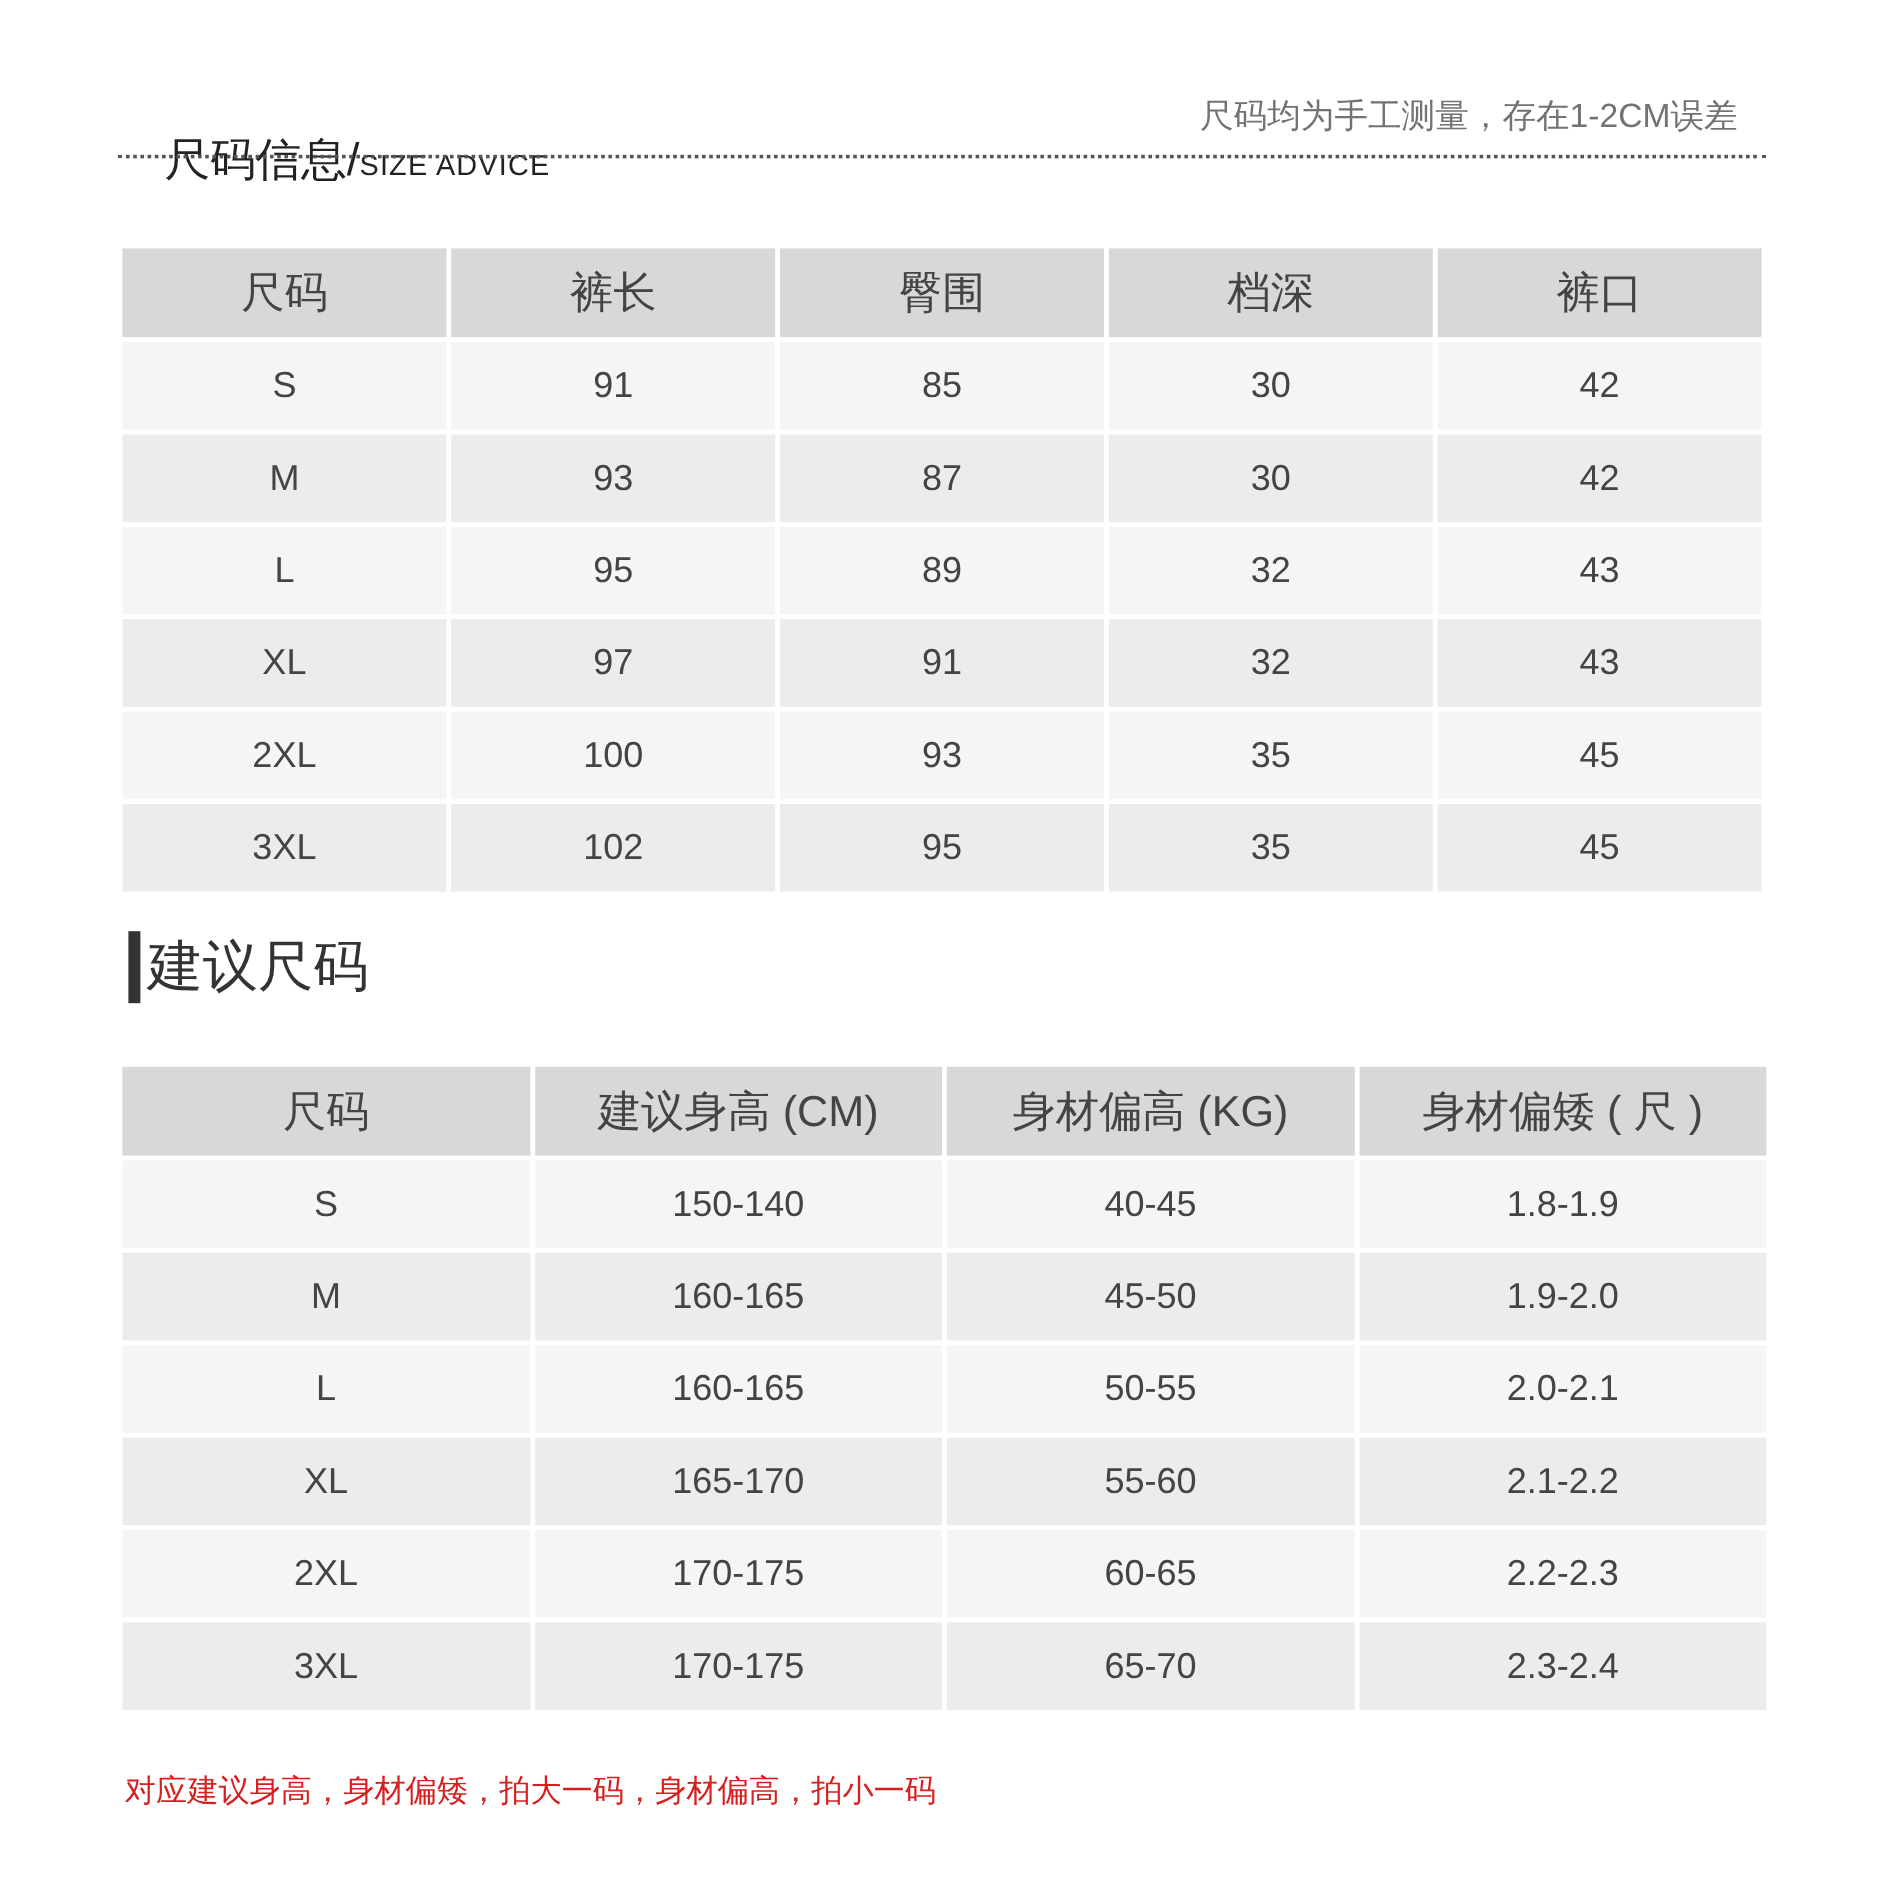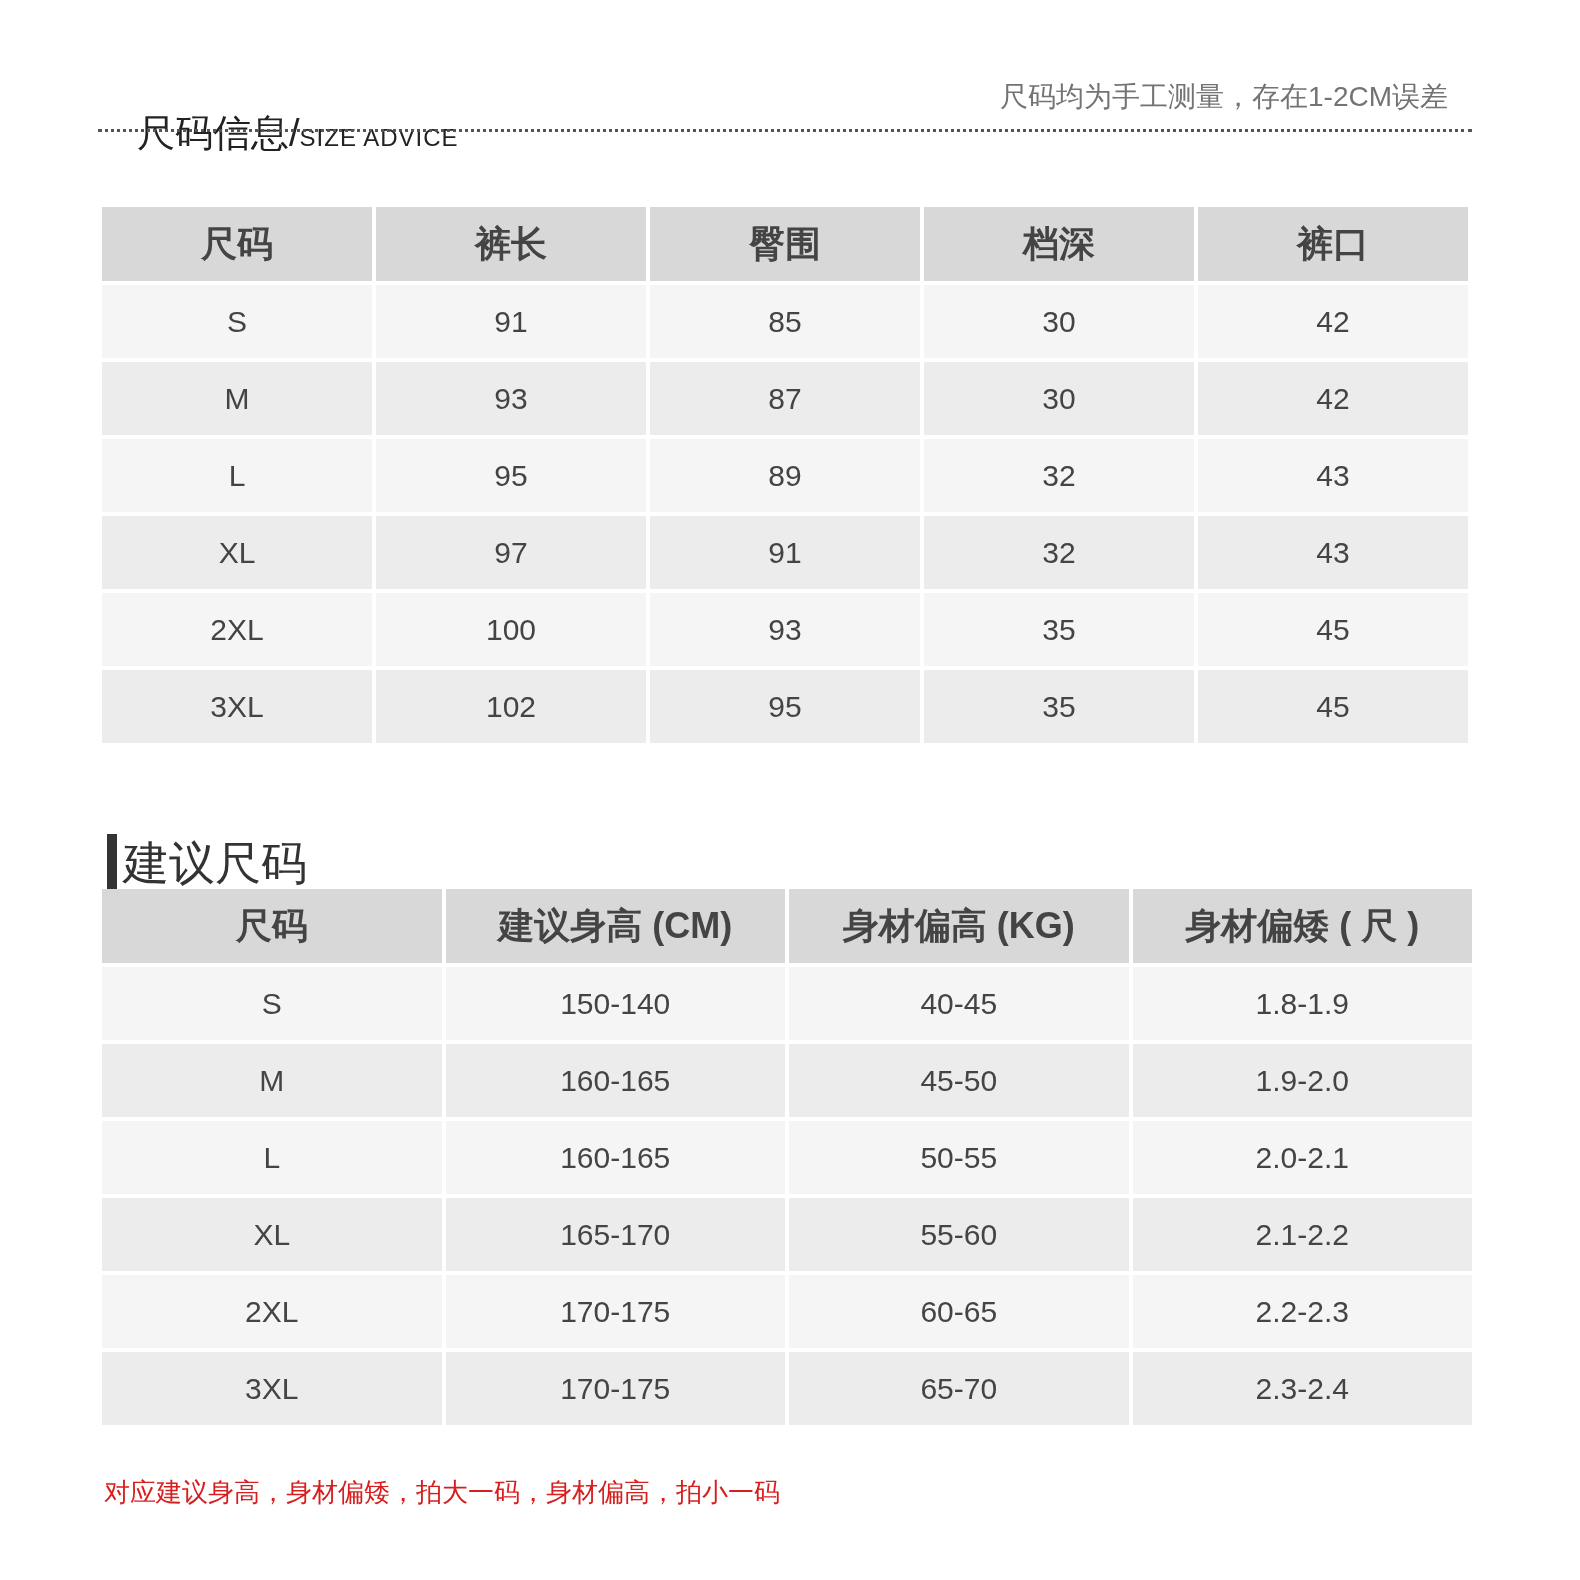--- a/index.html
+++ b/index.html
@@ -3,28 +3,28 @@
 <meta charset="utf-8">
 <style>
   html, body { margin: 0; padding: 0; background: #ffffff; }
   body { width: 1580px; height: 1580px; position: relative; overflow: hidden;
          font-family: "Liberation Sans", "DejaVu Sans", sans-serif; color: #333; }
   .hdr-title { position: absolute; left: 137px; top: 68px; font-size: 38px; color: #222; white-space: nowrap; margin-top: 40px; }
   .hdr-title .en { font-size: 24px; letter-spacing: 1px; color: #222; }
   .hdr-note { position: absolute; right: 132px; top: 78px; font-size: 28px; color: #737373; white-space: nowrap; }
   .dots { position: absolute; left: 98px; width: 1374px; top: 129px; height: 0; border-top: 3px dotted #555; }
   table.grid { position: absolute; border-collapse: separate; border-spacing: 4px; }
-  table.grid th { background: #d8d8d8; font-weight: bold; color: #444; }
+  table.grid th { background: #d8d8d8; font-weight: normal; color: #444; }
   table.grid td { text-align: center; color: #444; }
   table.grid tr.odd td { background: #f5f5f5; }
   table.grid tr.even td { background: #ececec; }
   #t1 { left: 98px; top: 203px; width: 1374px; }
   #t1 th { height: 72px; font-size: 36px; }
   #t1 td { height: 71px; font-size: 30px; }
-  .sec2 { position: absolute; left: 107px; top: 834px; height: 60px; display: flex; align-items: center; }
+  .sec2 { position: absolute; left: 107px; top: 776px; height: 60px; display: flex; align-items: center; }
   .sec2 .bar { width: 10px; height: 60px; background: #333; margin-right: 6px; }
   .sec2 .txt { font-size: 46px; color: #333; }
   #t2 { left: 98px; top: 885px; width: 1378px; }
   #t2 th { height: 72px; font-size: 36px; }
   #t2 td { height: 71px; font-size: 30px; }
   .footer { position: absolute; left: 104px; top: 1475px; font-size: 26px; color: #d81e1e; white-space: nowrap; }
 </style>
 </head>
 <body>
 

